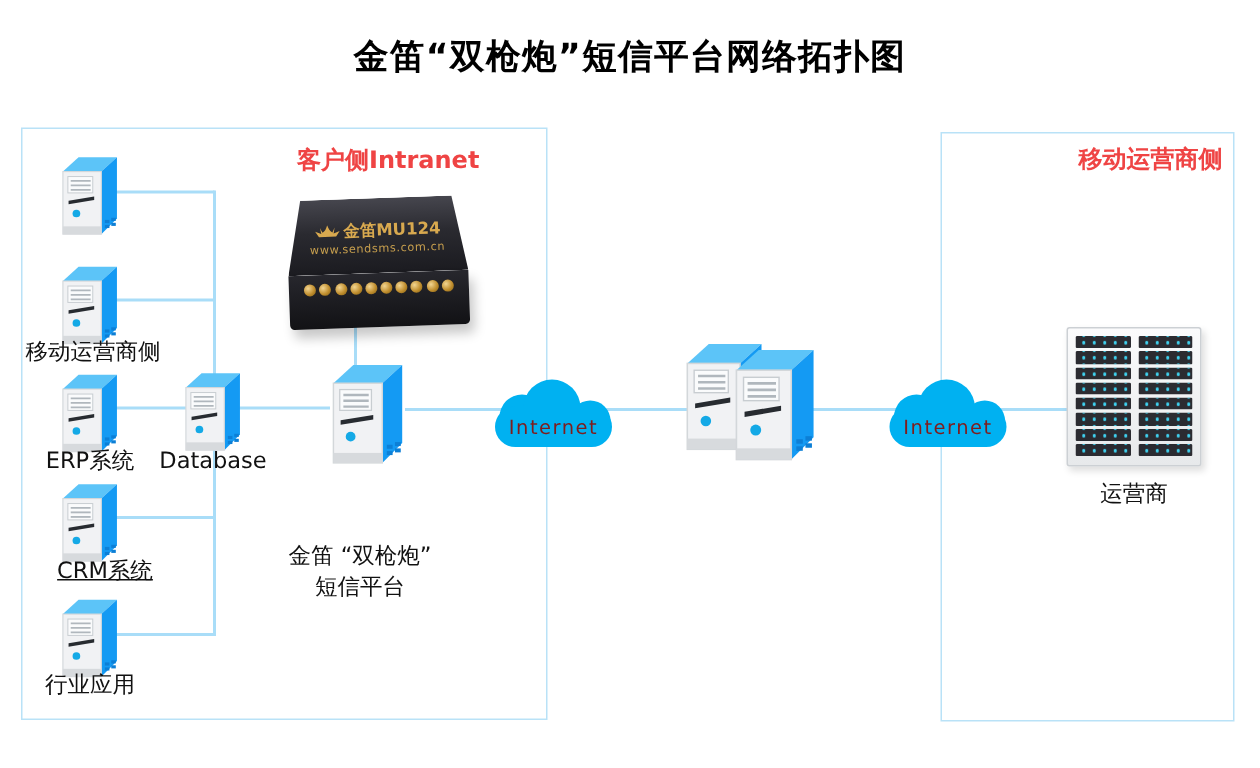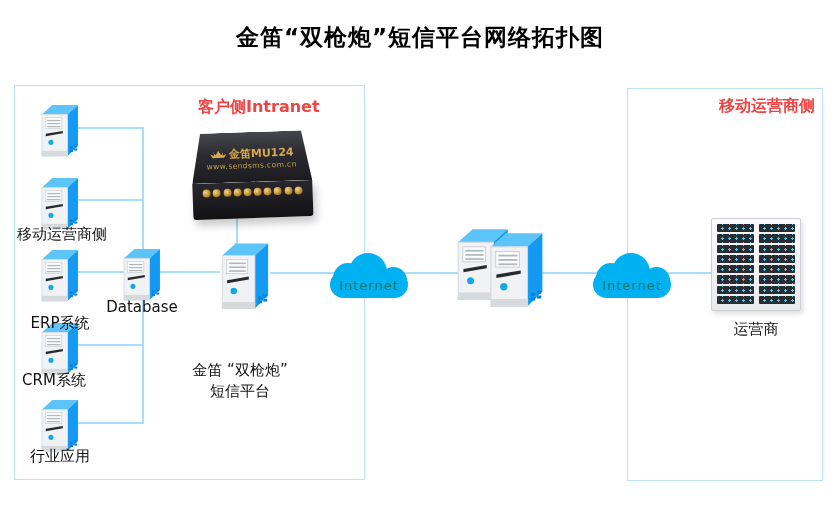--- a/index.html
+++ b/index.html
@@ -13,21 +13,21 @@
   .line{background:#a9ddf8;}
   .node-label{font-size:15px;color:#111;text-align:center;line-height:21px;}
   
   .cloud{width:78px;height:50px;}
   .cloud .puff,.cloud .base{position:absolute;background:#00b1f1;border-radius:50%;}
   .cloud .puff-l{left:3px;top:11px;width:30px;height:30px;}
   .cloud .puff-m{left:19px;top:1px;width:38px;height:38px;}
   .cloud .puff-r{right:1px;top:15px;width:27px;height:27px;}
   .cloud .base{left:0;bottom:4px;width:100%;height:27px;border-radius:14px;}
   .cloud .cloud-text{position:absolute;left:0;bottom:9px;width:100%;text-align:center;
-                     font-size:13px;letter-spacing:1px;color:#0f766e;}
+                     font-size:13px;letter-spacing:1px;color:#7f1d1d;}
   
   .device{width:120px;height:86px;transform:rotate(-2deg);}
   .dev-top{position:absolute;left:0;top:0;width:100%;height:50px;
            clip-path:polygon(8% 0,92% 0,100% 100%,0 100%);
            background:linear-gradient(180deg,#46464e 0%,#2a2a30 45%,#1b1b20 100%);}
   .dev-brand{margin-top:14px;text-align:center;color:#d8a94f;font-size:11px;font-weight:bold;
              white-space:nowrap;}
   .dev-brand svg{vertical-align:-1px;margin-right:2px;}
   .dev-url{text-align:center;color:#c79f4e;font-size:7.5px;letter-spacing:0.4px;}
   .dev-front{position:absolute;left:0;top:50px;width:100%;height:36px;border-radius:0 0 3px 3px;
@@ -80,23 +80,23 @@
       <use href="#tower"></use>
     </svg>
   <svg class="abs" style="left:38px;top:398px;" width="42" height="55" viewBox="0 0 44 58">
       <use href="#tower"></use>
     </svg>
   <svg class="abs" style="left:120px;top:247px;" width="42" height="55" viewBox="0 0 44 58">
       <use href="#tower"></use>
     </svg>
 
   <div class="abs node-label" style="left:10px;top:224px;width:104px;">移动运营商侧</div>
-  <div class="abs node-label" style="left:18px;top:313px;width:84px;">ERP系统</div>
+  <div class="abs node-label" style="left:18px;top:297px;width:84px;">ERP系统</div>
   <div class="abs node-label" style="left:100px;top:297px;width:84px;">Database</div>
-  <div class="abs node-label" style="left:12px;top:370px;width:84px;">CRM系统</div>
+  <div class="abs node-label" style="left:28px;top:370px;width:84px;text-decoration:underline;">CRM系统</div>
   <div class="abs node-label" style="left:18px;top:446px;width:84px;">行业应用</div>
 
   <div class="abs device" style="left:192px;top:132px;">
     <div class="dev-top">
       <div class="dev-brand">
         <svg width="18" height="9" viewBox="0 0 22 11">
           <path d="M11 0 C12 3 13 5 15 6 L17 2 L16 7 L21 5 L18 9.5 H4 L1 5 L6 7 L5 2 L7 6 C9 5 10 3 11 0 Z" fill="#d8a94f"></path>
         </svg><span>金笛MU124</span>
       </div>
       <div class="dev-url">www.sendsms.com.cn</div>

